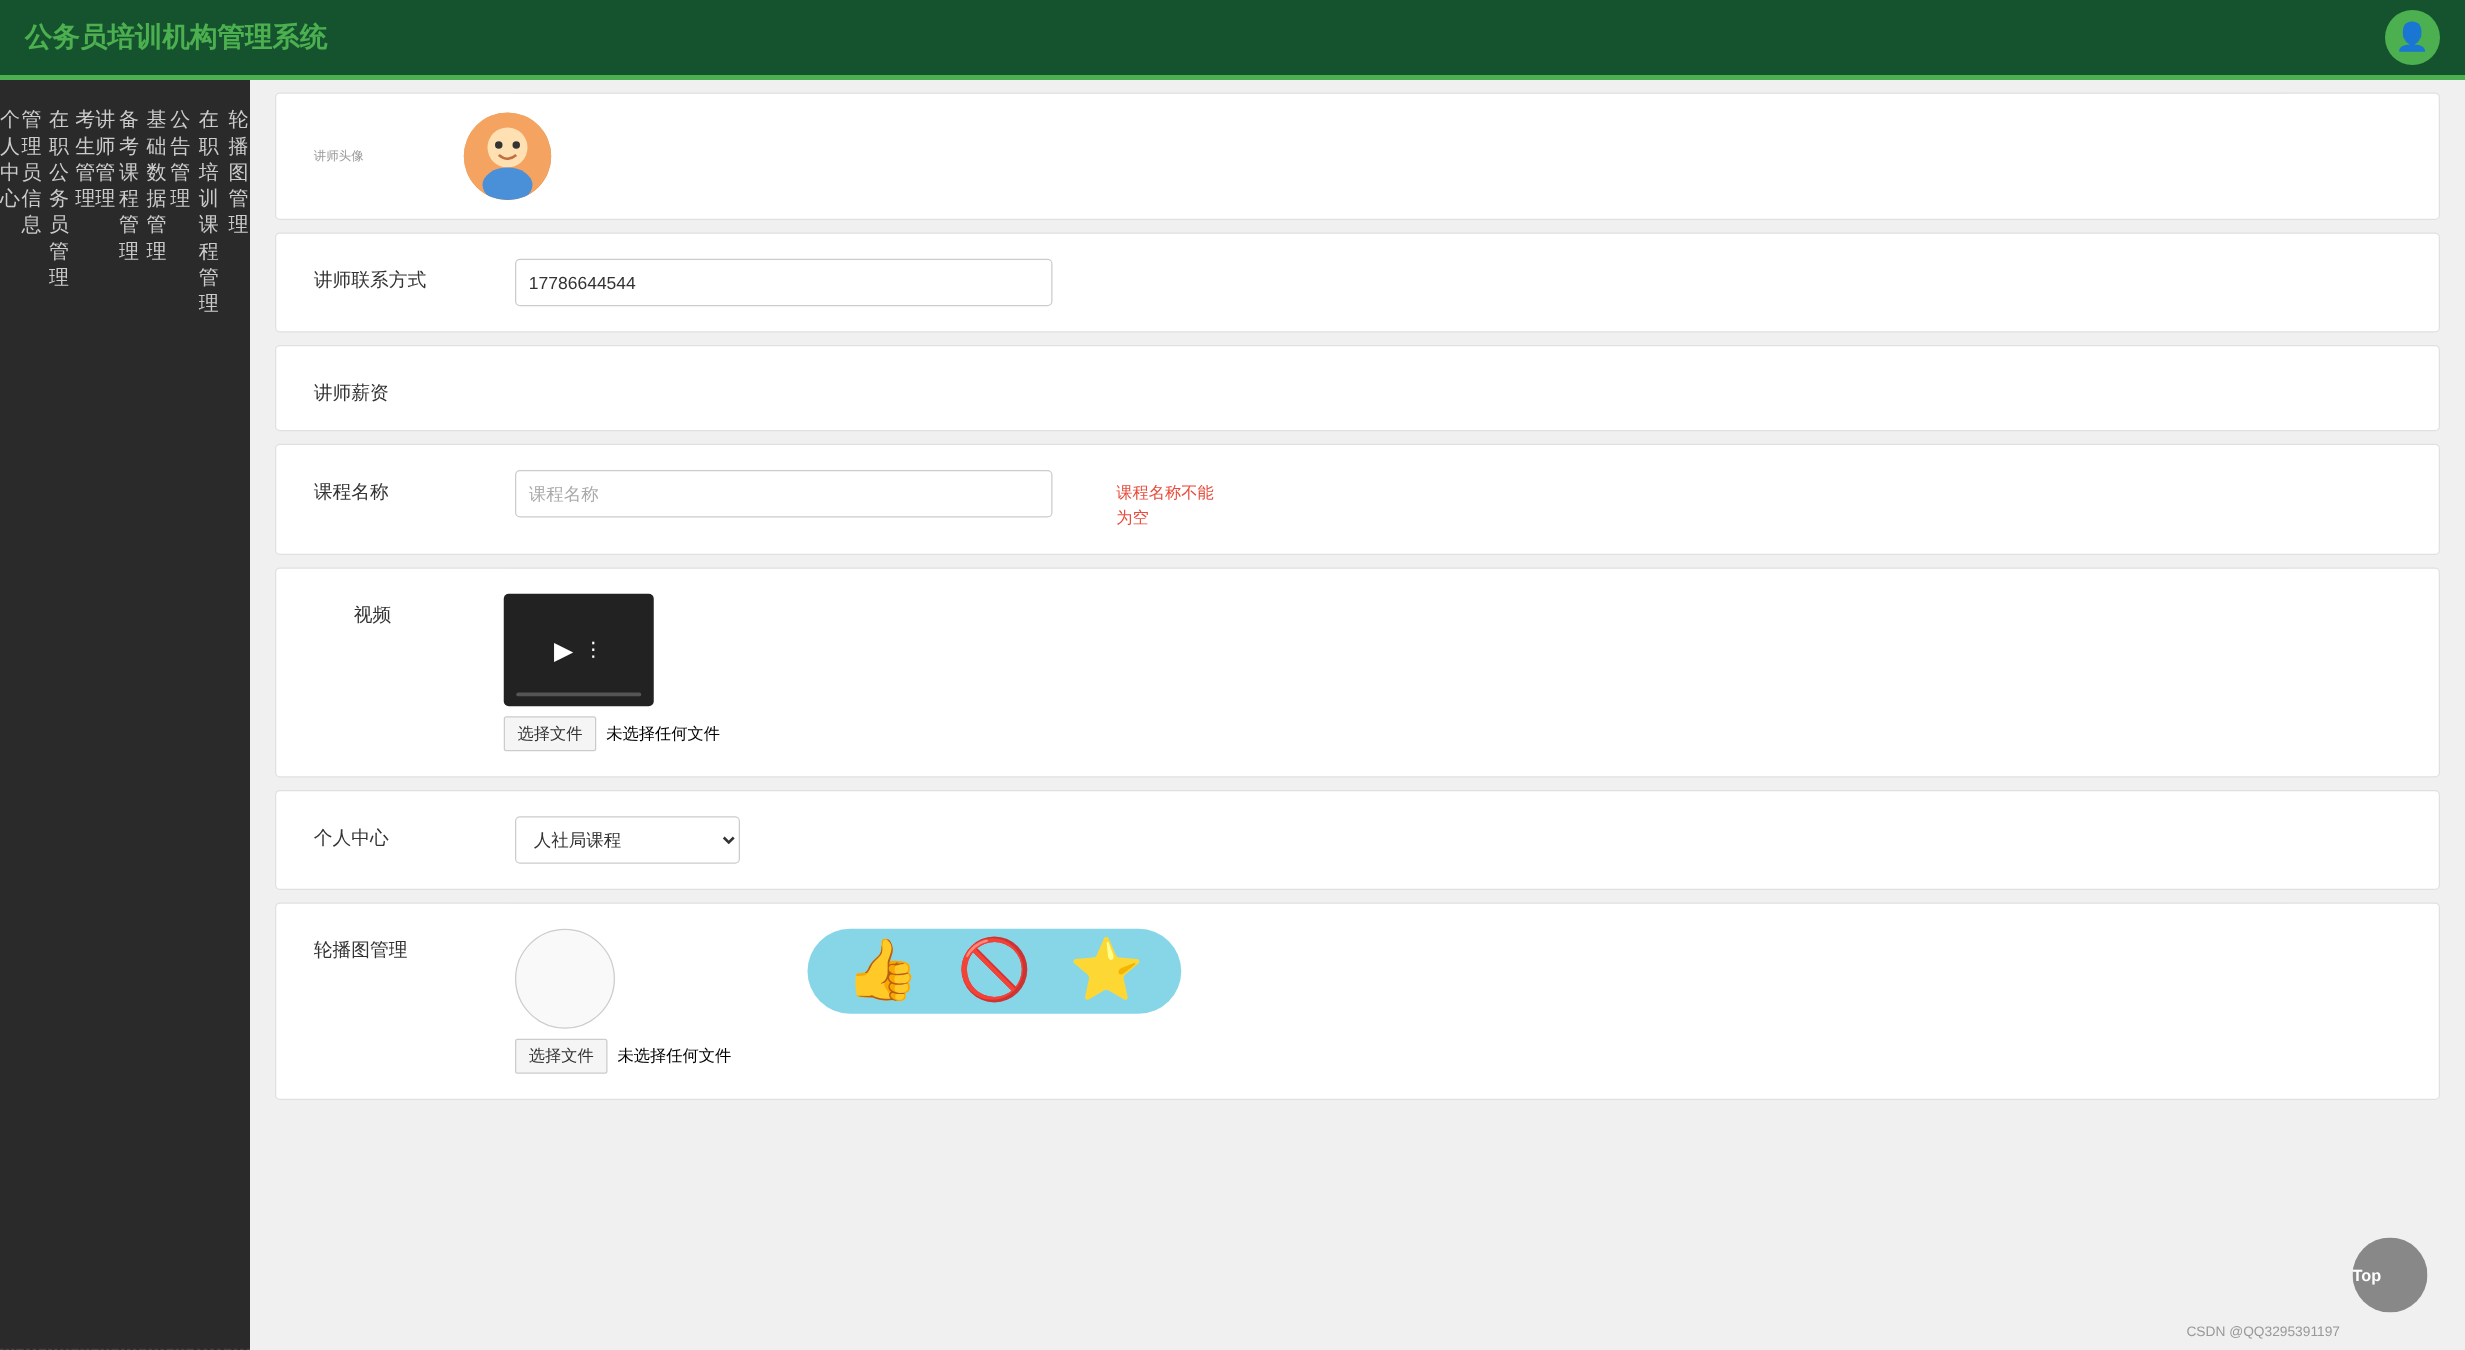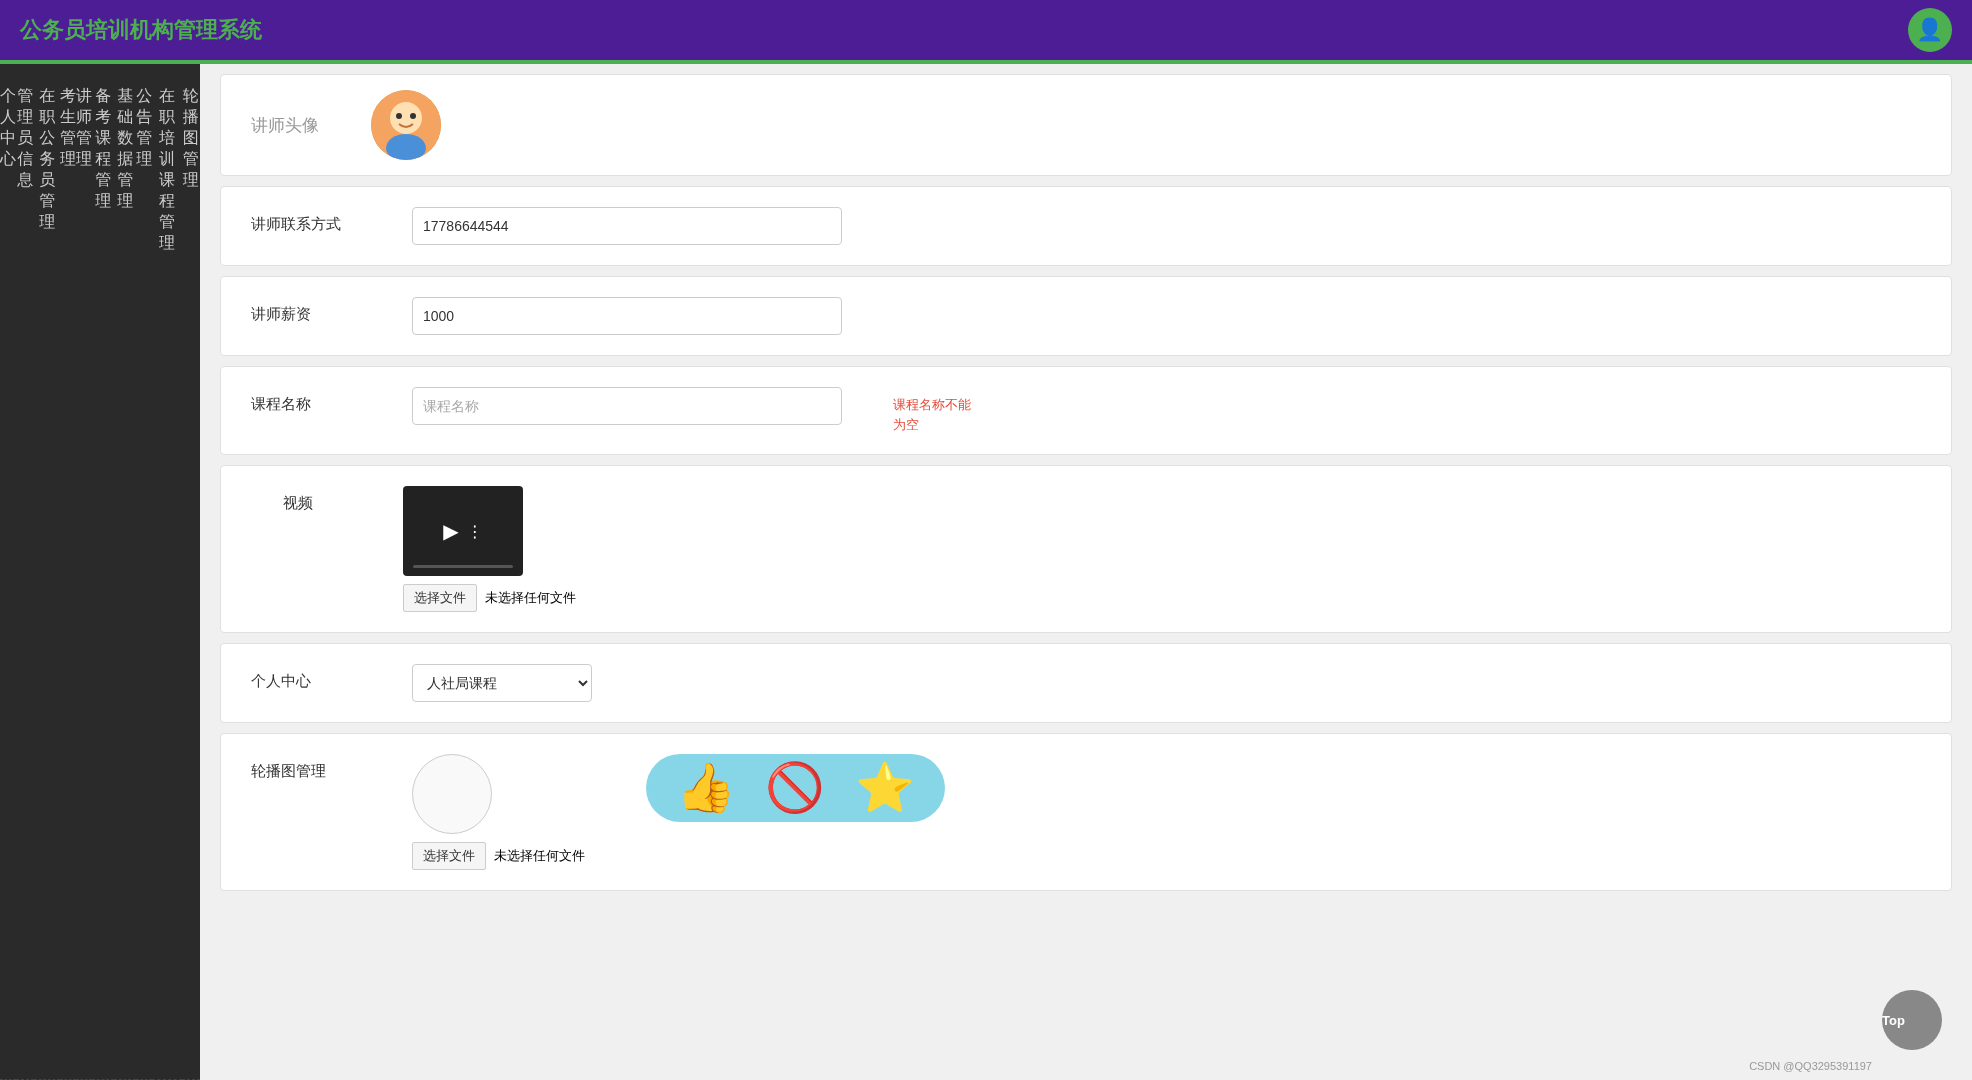--- a/index.html
+++ b/index.html
@@ -1,20 +1,20 @@
 <!DOCTYPE html>
 <html><head>
   <meta charset="utf-8">
   <style>
     * { box-sizing: border-box; margin: 0; padding: 0; }
     body { font-family: 'Microsoft YaHei', Arial, sans-serif; background: #f0f0f0; display: flex; flex-direction: column; height: 1080px; overflow: hidden; }
 
     
     .header {
-      background: #4c1d95;
+      background: #14532d;
       height: 60px;
       display: flex;
       align-items: center;
       justify-content: space-between;
       padding: 0 20px;
       flex-shrink: 0;
     }
     .header-title {
       color: #4caf50;
       font-size: 22px;
@@ -300,42 +300,41 @@
       <span>在职培训课程管理</span>
     </div>
     <div class="sidebar-item">
       <span>轮播图管理</span>
     </div>
   </nav>
 
   <main class="main-content">
 
     <div class="first-card">
-      <span class="first-card-label" style="color:#999; font-size:17px;font-family:Liberation Serif, serif;">讲师头像</span>
+      <span class="first-card-label" style="color:#999; font-size:10px;font-family:Liberation Serif, serif;">讲师头像</span>
       <div class="instructor-avatar">
 
         <svg width="70" height="70" viewBox="0 0 70 70" xmlns="http://www.w3.org/2000/svg">
           <circle cx="35" cy="35" r="35" fill="#f4a460"></circle>
           <circle cx="35" cy="28" r="16" fill="#ffe0b2"></circle>
           <ellipse cx="35" cy="58" rx="20" ry="14" fill="#4a90d9"></ellipse>
           <circle cx="28" cy="26" r="3" fill="#333"></circle>
           <circle cx="42" cy="26" r="3" fill="#333"></circle>
           <path d="M28 34 Q35 40 42 34" stroke="#c07040" stroke-width="2" fill="none"></path>
         </svg>
       </div>
     </div>
 
     <div class="form-card">
       <span class="form-label">讲师联系方式</span>
       <input class="form-input" type="text" value="17786644544" placeholder="讲师联系方式" style="">
     </div>
 
     <div class="form-card">
       <span class="form-label">讲师薪资</span>
-      <input class="form-input" type="text" value="1000" placeholder="讲师薪资" style="">
     </div>
 
     <div class="form-card">
       <span class="form-label">课程名称</span>
       <input class="form-input" type="text" placeholder="课程名称" style="">
       <div class="form-error">课程名称不能<br>为空</div>
     </div>
 
     <div class="form-card" style="flex-direction: column; align-items: flex-start;">
       <div style="display:flex; align-items:flex-start; width:100%;margin-left:32px;">

